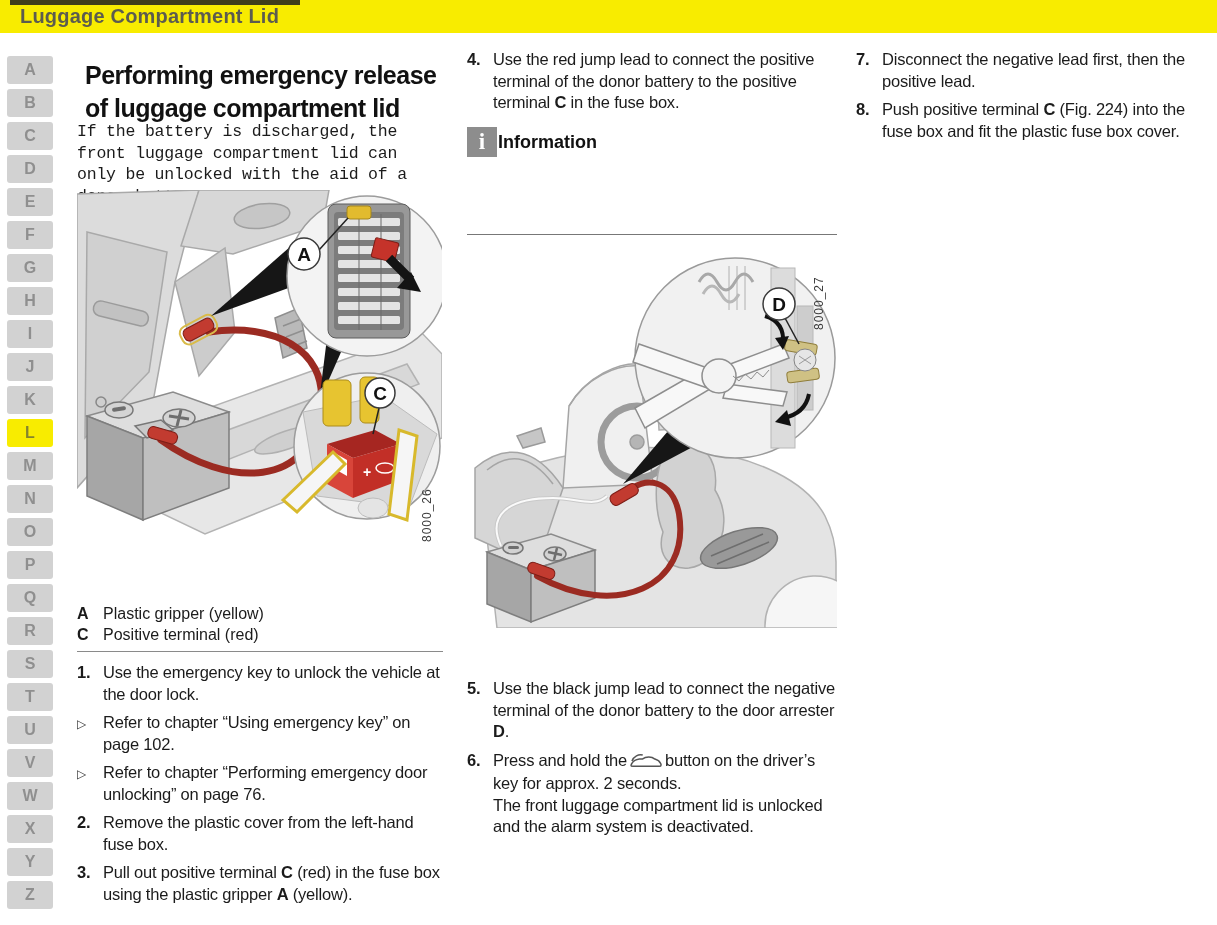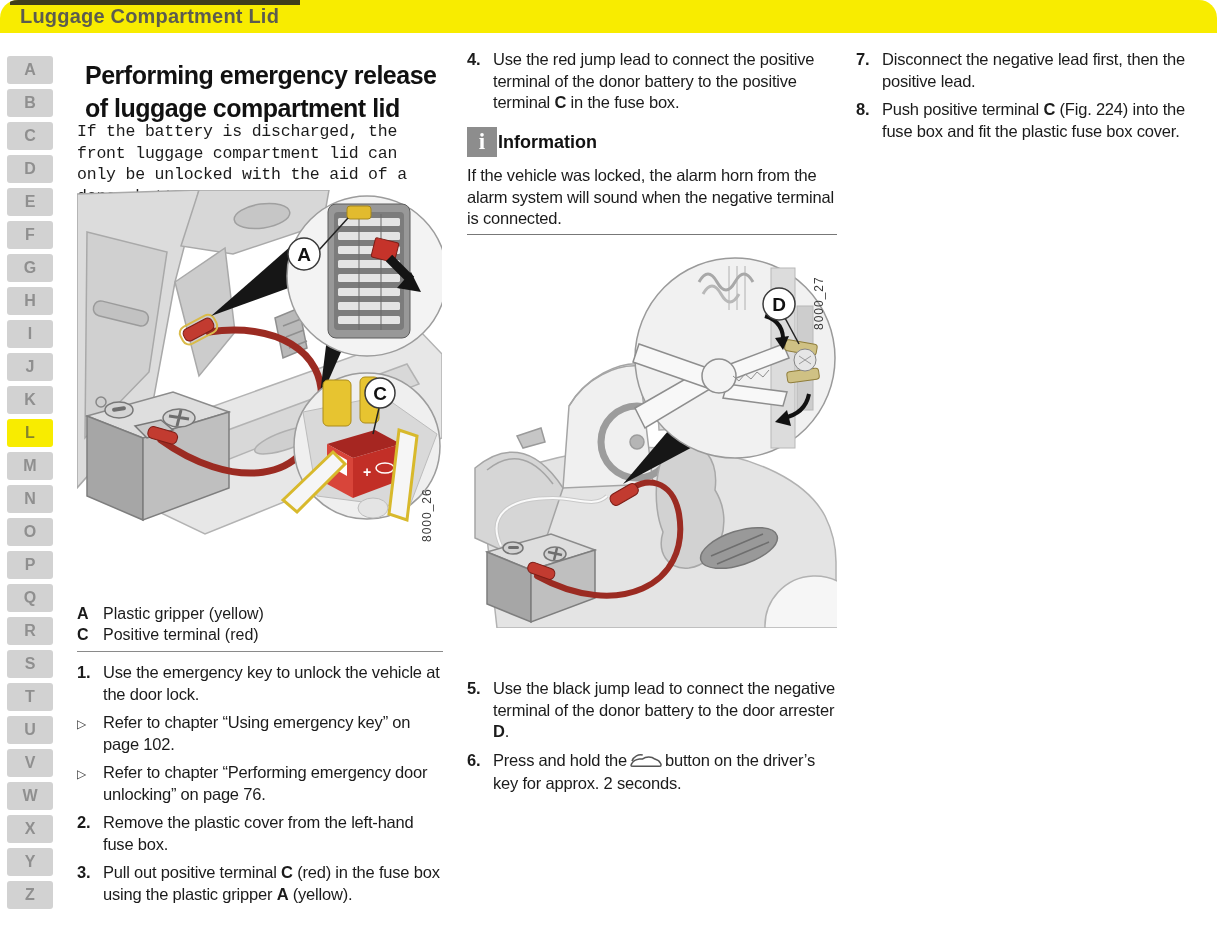--- a/index.html
+++ b/index.html
@@ -1,17 +1,17 @@
 <!DOCTYPE html>
 <html><head>
 <meta charset="utf-8">
 <style>
   html,body{margin:0;padding:0;background:#fff;}
   .page{position:relative;width:1217px;height:925px;background:#ffffff;
-        font-family:"Liberation Sans",sans-serif;color:#1b1b1b;overflow:hidden;border-radius:18px;}
+        font-family:"Liberation Sans",sans-serif;color:#1b1b1b;overflow:hidden;}
   
   .header{position:absolute;left:0;top:0;width:1217px;height:33px;background:#f8ec00;
           display:flex;align-items:center;}
   .header .title{margin-left:20px;font-size:20px;font-weight:bold;color:#5c5c4f;letter-spacing:.2px;}
   .scan-edge{position:absolute;left:10px;top:0;width:290px;height:5px;background:#202020;opacity:.85;}
   
   .tabs{position:absolute;left:7px;top:56px;width:46px;height:860px;}
   .tab{position:absolute;left:0;width:46px;height:28px;background:#d2d2d2;border-radius:3px;
        display:flex;align-items:center;justify-content:center;
        font-weight:bold;font-size:16px;color:#8f8f8f;}
@@ -210,21 +210,20 @@
       <div class="step txt">
         <span class="marker">4.</span>
         <span class="stepbody"><span>Use the red jump lead to connect the positive terminal of the donor battery to the positive terminal </span><b>C</b><span> in the fuse box.</span></span>
       </div>
     </div>
 
   <div class="abs info-head" style="left:467px;top:127px;width:372px;">
     <span class="info-icon">i</span>
     <span class="info-title">Information</span>
   </div>
-  <p class="abs txt" style="left:467px;top:165px;width:372px;margin:0;">If the vehicle was locked, the alarm horn from the alarm system will sound when the negative terminal is connected.</p>
 
   <div class="abs rule" style="left:467px;top:234px;width:370px;border-top-color:#777;"></div>
 
   <div class="abs figure" style="left:467px;top:246px;width:370px;height:382px;">
     <svg viewBox="0 0 370 382">
 
       <g stroke-width="1.5">
         <path d="M14,238 C80,208 150,196 225,204 C290,210 340,236 358,270 C366,286 369,300 369,316 L369,382 L30,382 Z" fill="#e4e4e4" stroke="#b2b2b2"></path>
         <path d="M298,382 a50,50 0 0 1 100,-4 L398,382 Z" fill="#f6f6f6" stroke="#b2b2b2"></path>
         <path d="M96,242 L102,160 C118,132 150,118 172,120 L186,238 Z" fill="#f0f0f0" stroke="#a5a5a5"></path>
@@ -301,21 +300,21 @@
   <div class="abs" style="left:467px;top:678px;width:372px;" id="steps-col2-bottom">
       <div class="step txt">
         <span class="marker">5.</span>
         <span class="stepbody"><span>Use the black jump lead to connect the negative terminal of the donor battery to the door arrester </span><b>D</b><span>.</span></span>
       </div>
       <div class="step txt">
         <span class="marker">6.</span>
         <span class="stepbody"><span>Press and hold the</span><span class="inline-car-icon"><svg viewBox="0 0 34 16" width="32" height="15">
               <path d="M1,13 C2.5,9 6,7 10,6.5 L13,6.5 C17,3.5 23,3.5 26.5,6.5 C30,7.5 32,9.5 33,12 L33,13 C33,14 32,14.2 31,14.2 L3,14.2 C2,14.2 1,14 1,13 Z" fill="none" stroke="#555" stroke-width="1.6"></path>
               <path d="M2,8.5 C4,3.5 9,1 13.5,2.2" fill="none" stroke="#555" stroke-width="1.6"></path>
-            </svg></span><span>button on the driver’s key for approx. 2 seconds.</span><br></span>
+            </svg></span><span>button on the driver’s key for approx. 2 seconds.</span><br><span>The front luggage compartment lid is unlocked and the alarm system is deactivated.</span></span>
       </div>
     </div>
 
   <div class="abs" style="left:856px;top:49px;width:352px;" id="steps-col3">
       <div class="step txt">
         <span class="marker">7.</span>
         <span class="stepbody"><span>Disconnect the negative lead first, then the positive lead.</span></span>
       </div>
       <div class="step txt">
         <span class="marker">8.</span>

